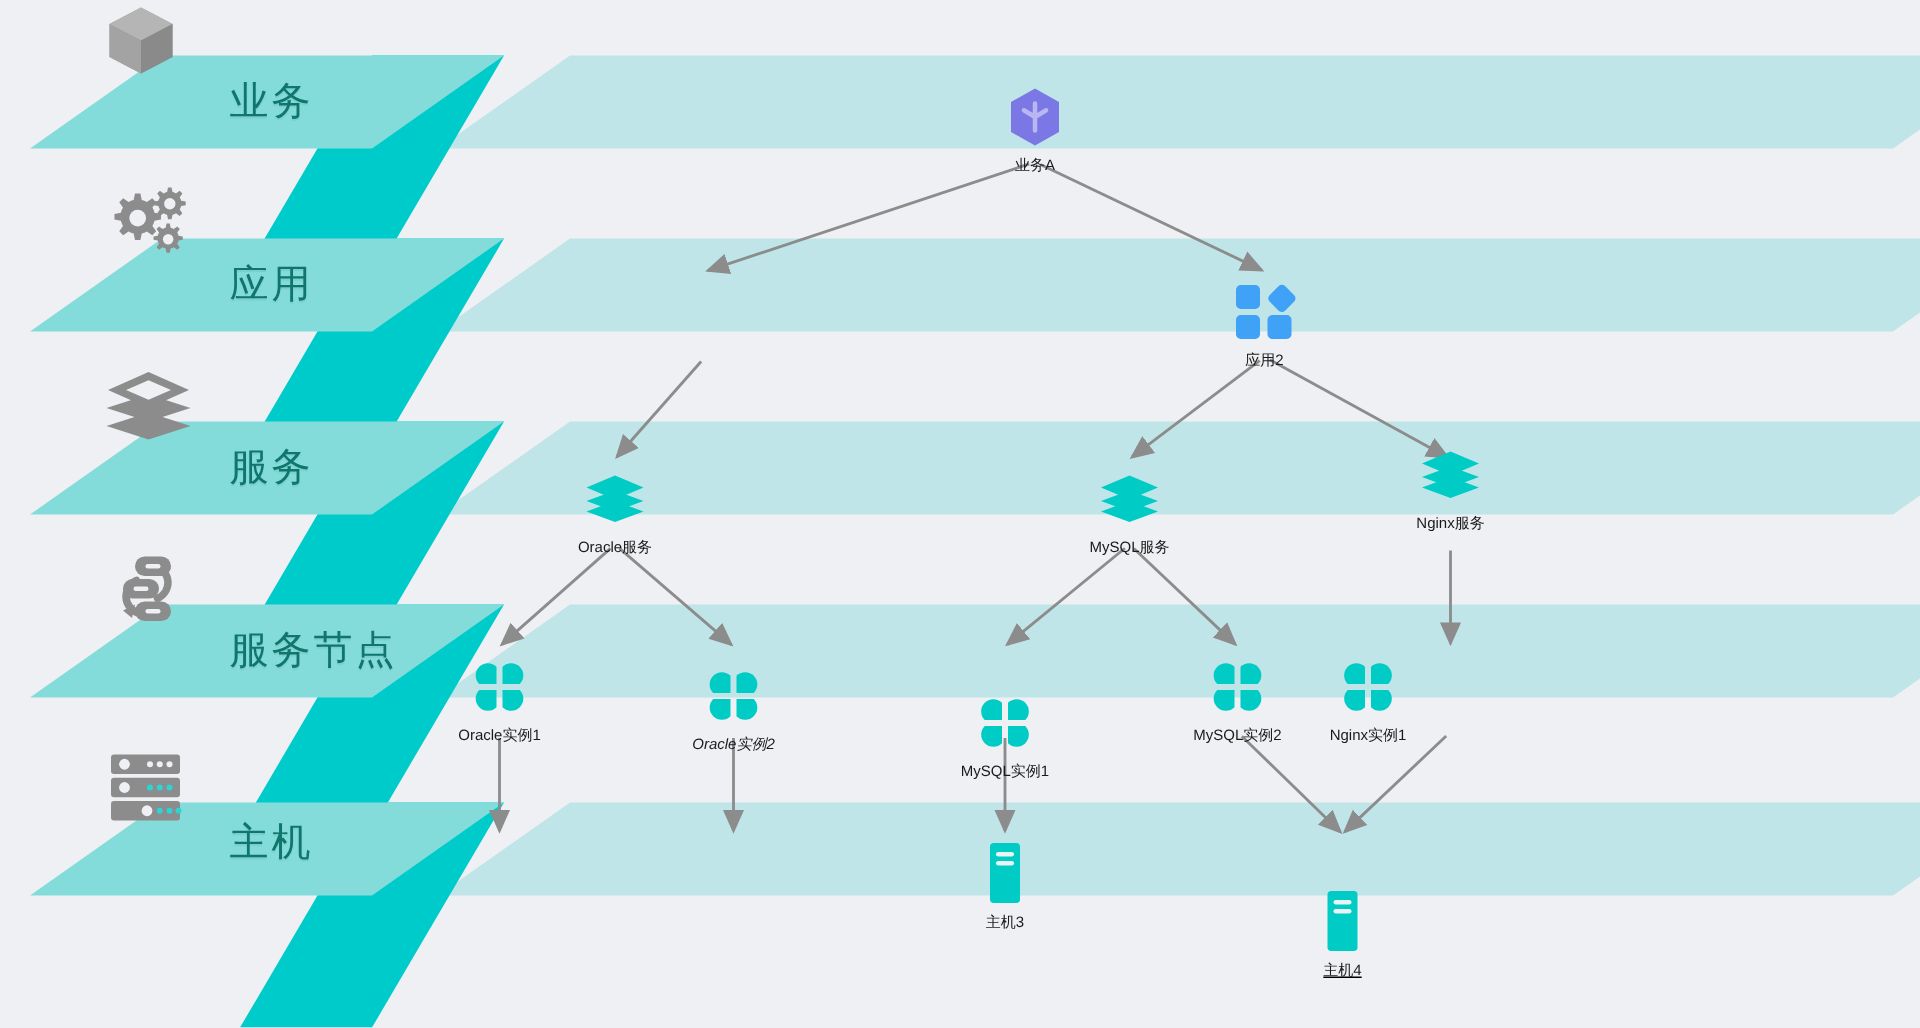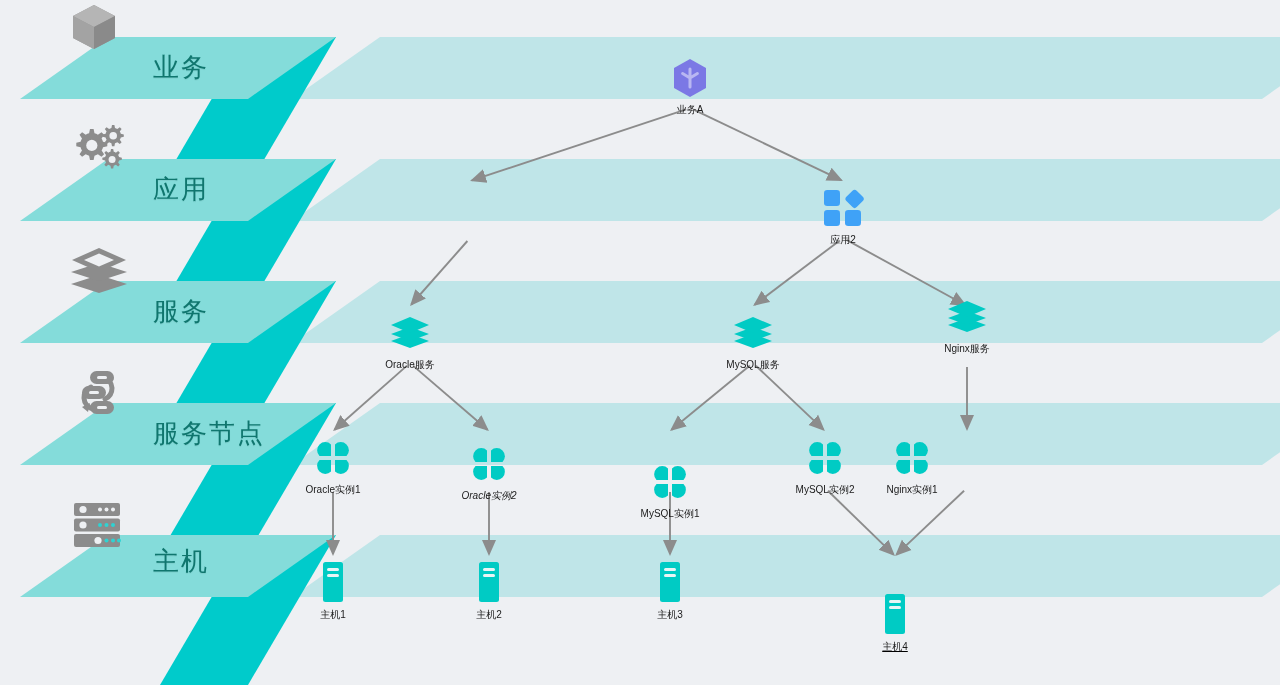--- a/index.html
+++ b/index.html
@@ -290,55 +290,35 @@
       <g fill="#00CBC4">
         <path d="M19 19 L19 7.5 a7.6 7.6 0 1 0 -11.5 11.5 Z"></path>
         <path d="M23 19 L23 7.5 a7.6 7.6 0 1 1 11.5 11.5 Z"></path>
         <path d="M19 23 L19 34.5 a7.6 7.6 0 1 1 -11.5 -11.5 Z"></path>
         <path d="M23 23 L23 34.5 a7.6 7.6 0 1 0 11.5 -11.5 Z"></path>
       </g>
     </svg>
         </div>
         <div class="caption">Nginx实例1</div>
       </div>
-      <div class="node host" style="left: 333px; top: 560px;">
+      <div class="node host" style="left: 670px; top: 560px;">
         <div class="glyph">
           <svg width="30" height="44" viewBox="0 0 30 44">
       <rect x="5" y="2" width="20" height="40" rx="2.5" fill="#00CBC4"></rect>
       <rect x="9" y="8" width="12" height="3" rx="1.5" fill="#E9F5F5"></rect>
       <rect x="9" y="14" width="12" height="3" rx="1.5" fill="#E9F5F5"></rect>
     </svg>
         </div>
-        <div class="caption">主机1</div>
-      </div>
-      <div class="node host" style="left: 489px; top: 560px;">
+        <div class="caption">主机3</div>
+      </div>
+      <div class="node host" style="left: 895px; top: 592px; text-decoration: underline;">
         <div class="glyph">
           <svg width="30" height="44" viewBox="0 0 30 44">
       <rect x="5" y="2" width="20" height="40" rx="2.5" fill="#00CBC4"></rect>
       <rect x="9" y="8" width="12" height="3" rx="1.5" fill="#E9F5F5"></rect>
       <rect x="9" y="14" width="12" height="3" rx="1.5" fill="#E9F5F5"></rect>
     </svg>
         </div>
-        <div class="caption">主机2</div>
-      </div>
-      <div class="node host" style="left: 670px; top: 560px;">
-        <div class="glyph">
-          <svg width="30" height="44" viewBox="0 0 30 44">
-      <rect x="5" y="2" width="20" height="40" rx="2.5" fill="#00CBC4"></rect>
-      <rect x="9" y="8" width="12" height="3" rx="1.5" fill="#E9F5F5"></rect>
-      <rect x="9" y="14" width="12" height="3" rx="1.5" fill="#E9F5F5"></rect>
-    </svg>
-        </div>
-        <div class="caption">主机3</div>
-      </div>
-      <div class="node host" style="left: 895px; top: 592px; text-decoration: underline;">
-        <div class="glyph">
-          <svg width="30" height="44" viewBox="0 0 30 44">
-      <rect x="5" y="2" width="20" height="40" rx="2.5" fill="#00CBC4"></rect>
-      <rect x="9" y="8" width="12" height="3" rx="1.5" fill="#E9F5F5"></rect>
-      <rect x="9" y="14" width="12" height="3" rx="1.5" fill="#E9F5F5"></rect>
-    </svg>
-        </div>
         <div class="caption">主机4</div>
       </div>
     </div>
 
 </div>
 
 </body></html>

